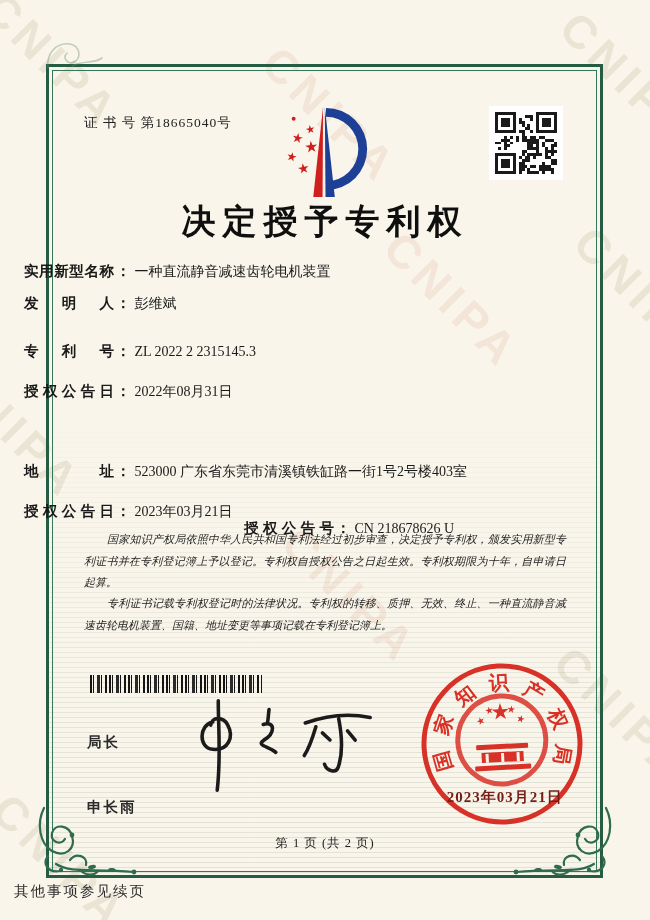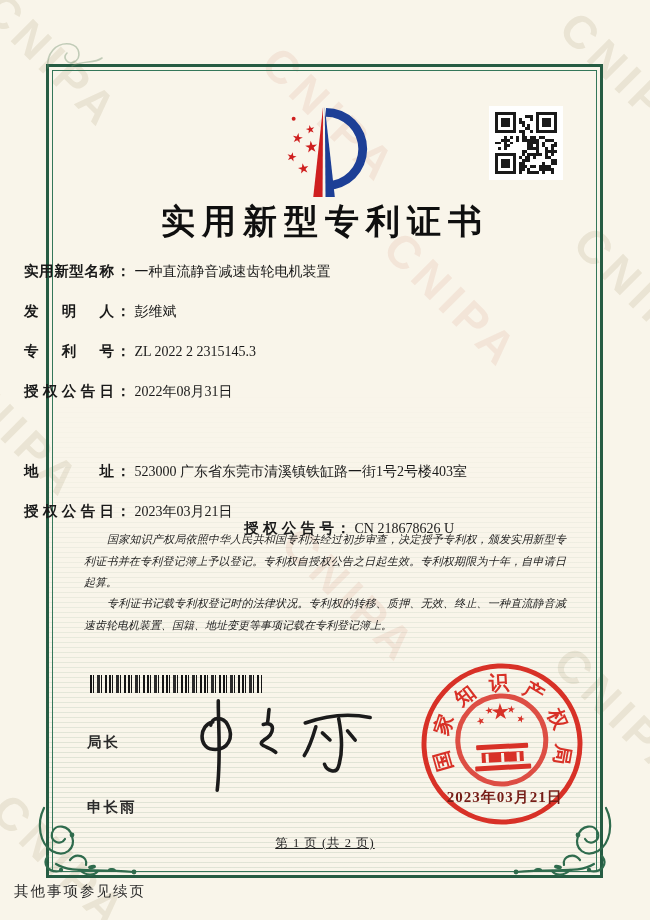--- a/index.html
+++ b/index.html
@@ -76,21 +76,20 @@
     position:absolute;left:50%;top:50%;font-size:20px;font-weight:700;color:#d7271d;
     font-family:"Liberation Serif","DejaVu Serif",serif;
   }
   .seal-date{
     position:absolute;left:0;top:128px;width:100%;text-align:center;
     font-size:15px;font-weight:700;color:#6f120c;letter-spacing:1px;transform:rotate(3deg);
   }
   .page-info{
     position:absolute;left:0;top:835px;width:100%;text-align:center;font-size:12.5px;color:#222;
     letter-spacing:1px;
-    text-decoration:underline;
   }
   .continuation-note{
     position:absolute;left:0;top:882px;width:100%;text-align:left;font-size:14.5px;
     color:#2d2d2d;letter-spacing:2px;padding-left:14px;
   }
 </style>
 </head>
 <body>
 
 <div class="page">
@@ -140,20 +139,21 @@
       <circle cx="100" cy="68" r="2.4"></circle>
     </g>
   </svg>
   <svg class="corner-ornament" style="left:42px;top:34px;opacity:.4" width="64" height="40" viewBox="0 0 64 40">
     <g stroke="#6f8f6d" fill="none" stroke-width="1.6" stroke-linecap="round">
       <path d="M6,34 C4,20 14,8 28,10 C38,12 40,24 32,28 C26,31 20,24 25,19"></path>
       <path d="M30,32 C42,26 52,30 60,24"></path>
     </g>
   </svg>
 
+  <div class="cert-number">证 书 号 第18665040号</div>
 
   <svg class="logo" viewBox="0 0 100 100">
     <defs>
       <path id="st" d="M0,-1 L0.2245,-0.309 L0.951,-0.309 L0.363,0.118 L0.588,0.809 L0,0.382 L-0.588,0.809 L-0.363,0.118 L-0.951,-0.309 L-0.2245,-0.309 Z"></path>
     </defs>
     <path d="M50,5 A42,42 0 0 1 50,89 L50,80 A33,33 0 0 0 50,14 Z" fill="#1d3f96"></path>
     <polygon points="47,4 37,96 46.5,96" fill="#cf1f1f"></polygon>
     <polygon points="48.8,4 49.5,96 59,96" fill="#1d3f96"></polygon>
     <g fill="#cf1f1f">
       <use href="#st" transform="translate(34,27) scale(4.6) rotate(-12)"></use>
@@ -290,26 +290,26 @@
         <rect x="2" y="2" width="3" height="3" fill="#1a1a1a"></rect>
         <rect x="14" y="0" width="7" height="7" fill="#1a1a1a"></rect>
         <rect x="15" y="1" width="5" height="5" fill="#fff"></rect>
         <rect x="16" y="2" width="3" height="3" fill="#1a1a1a"></rect>
         <rect x="0" y="14" width="7" height="7" fill="#1a1a1a"></rect>
         <rect x="1" y="15" width="5" height="5" fill="#fff"></rect>
         <rect x="2" y="16" width="3" height="3" fill="#1a1a1a"></rect>
       </svg>
   </div>
 
-  <div class="title">实用新型专利证书</div>
+  <div class="title">决定授予专利权</div>
 
   <div class="frow" style="top:262px">
     <span class="flabel">实用新型名称</span><span class="fcolon">：</span><span class="fvalue">一种直流静音减速齿轮电机装置</span>
   </div>
-  <div class="frow" style="top:302px">
+  <div class="frow" style="top:294px">
     <span class="flabel">发明人</span><span class="fcolon">：</span><span class="fvalue">彭维斌</span>
   </div>
   <div class="frow" style="top:342px">
     <span class="flabel">专利号</span><span class="fcolon">：</span><span class="fvalue">ZL 2022 2 2315145.3</span>
   </div>
   <div class="frow" style="top:382px">
     <span class="flabel">授权公告日</span><span class="fcolon">：</span><span class="fvalue">2022年08月31日</span>
   </div>
   <div class="frow" style="top:462px">
     <span class="flabel">地址</span><span class="fcolon">：</span><span class="fvalue">523000 广东省东莞市清溪镇铁缸路一街1号2号楼403室</span>

